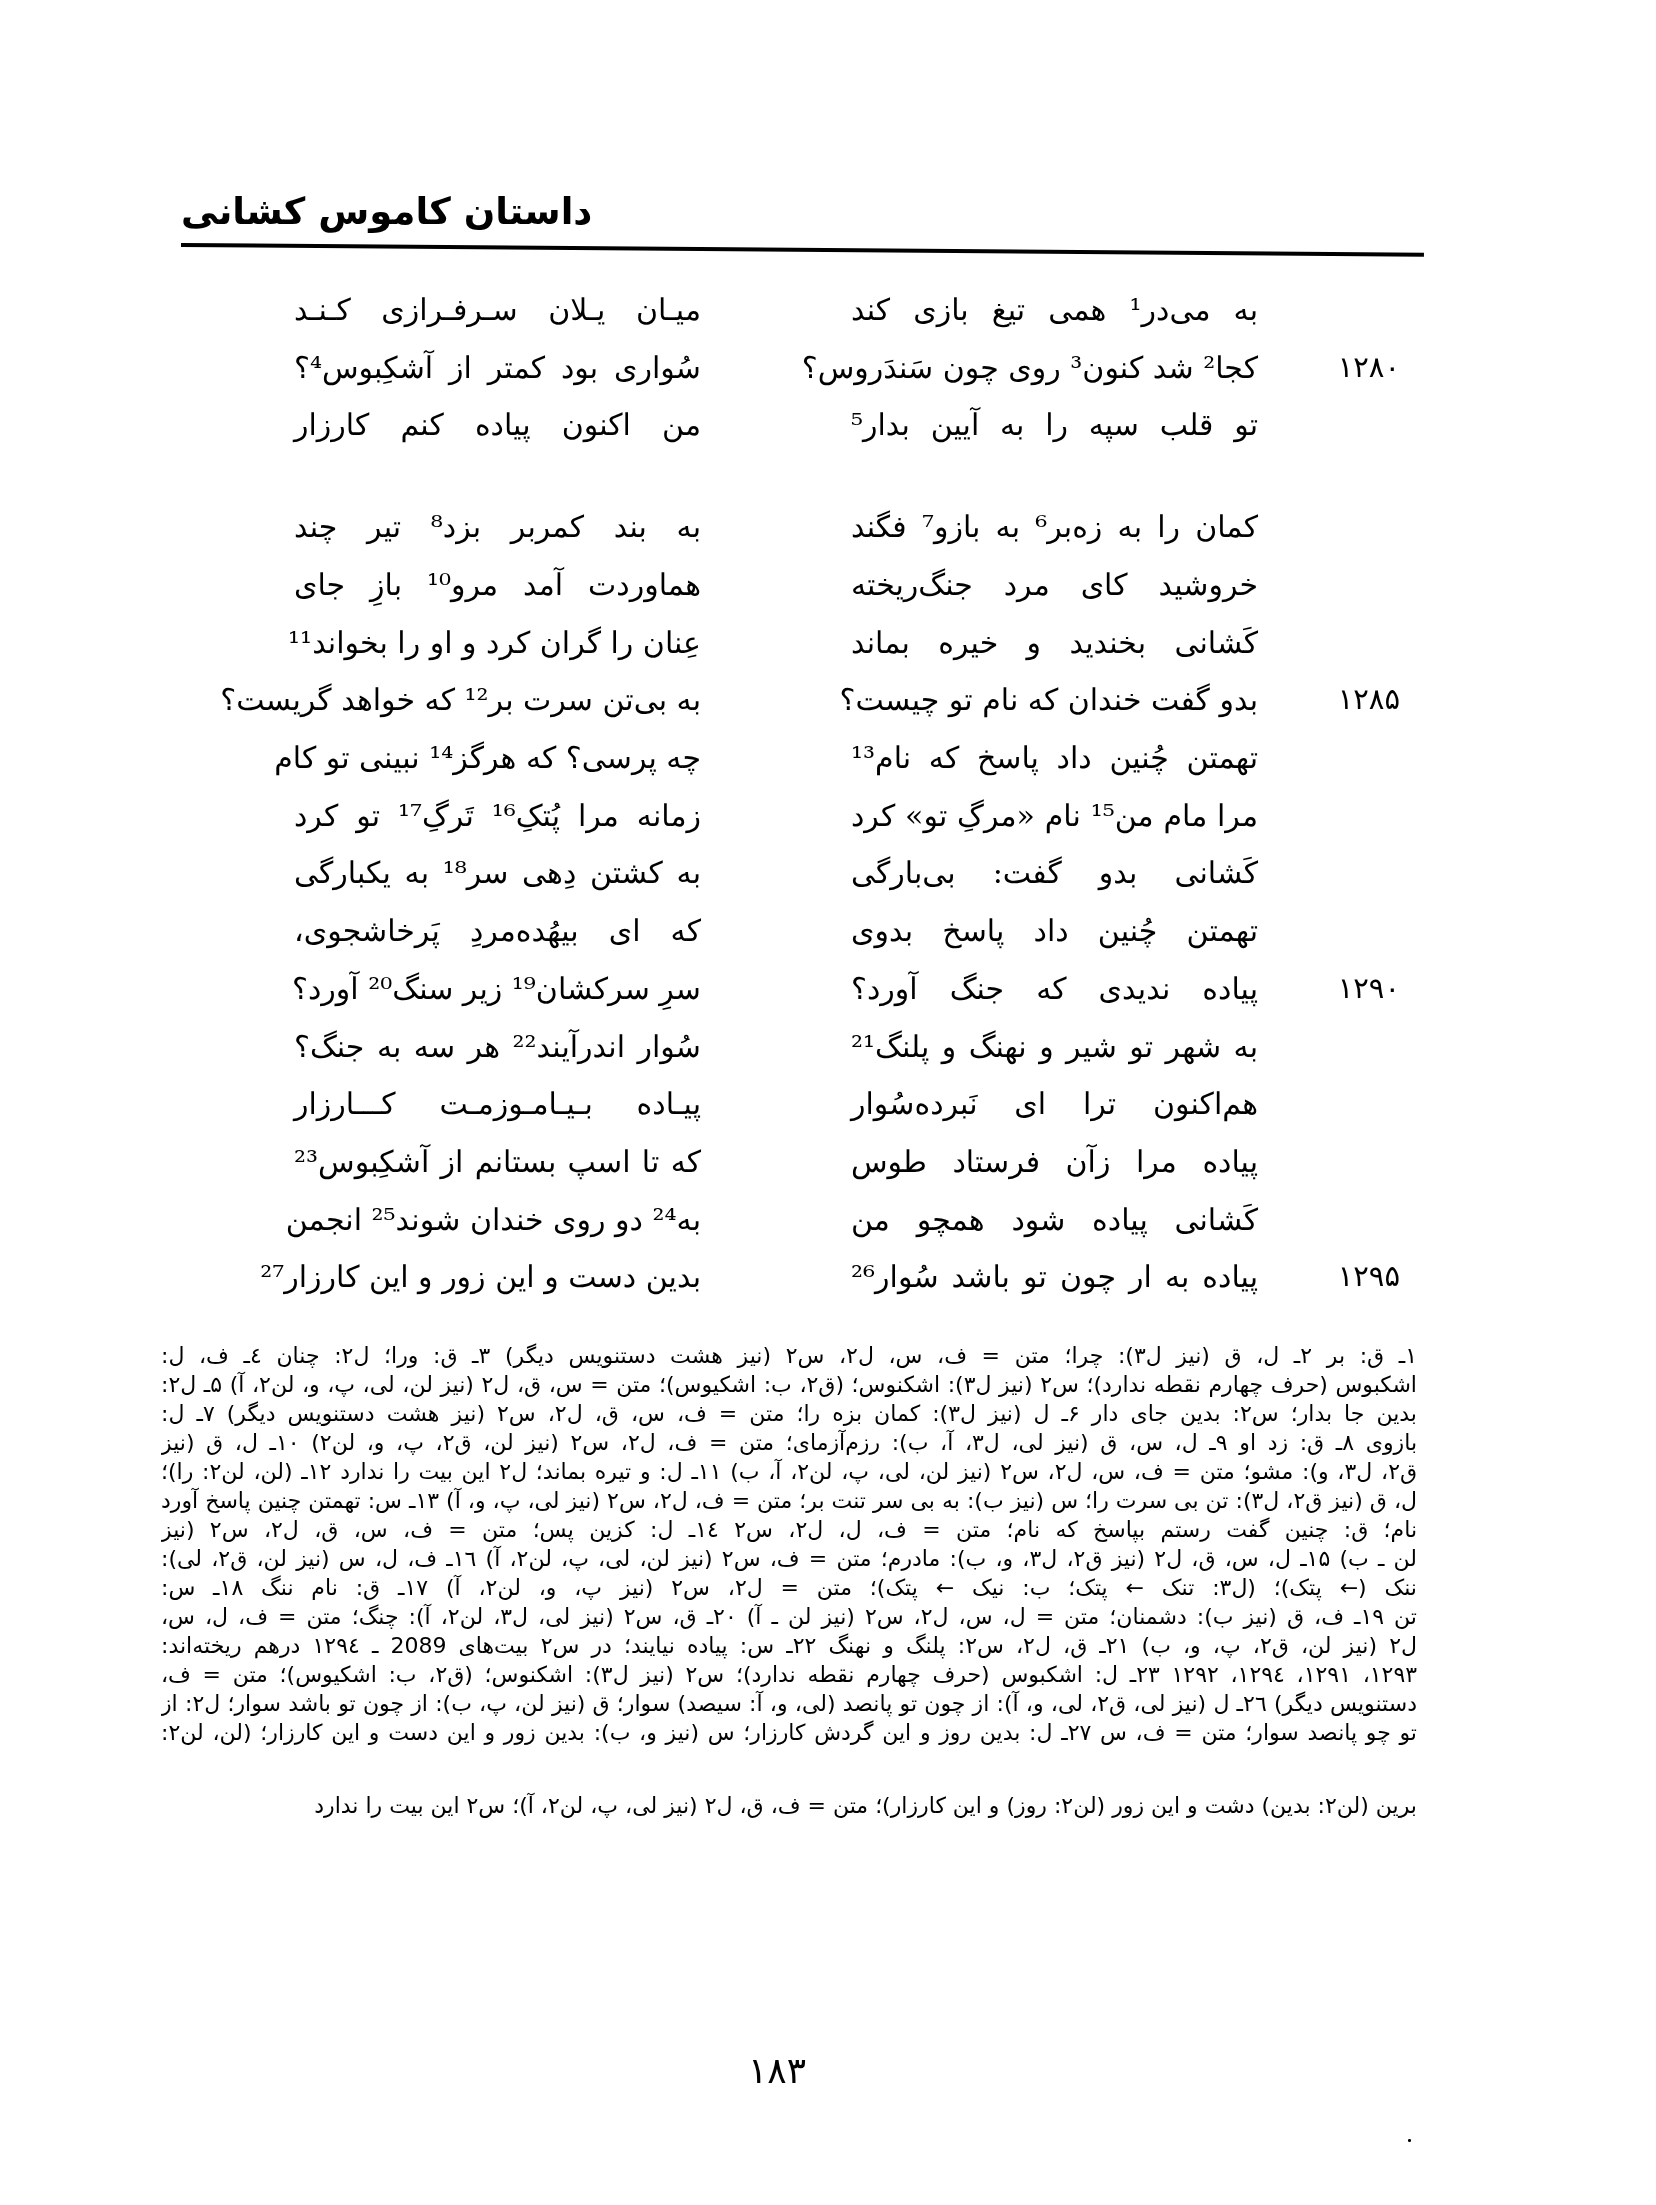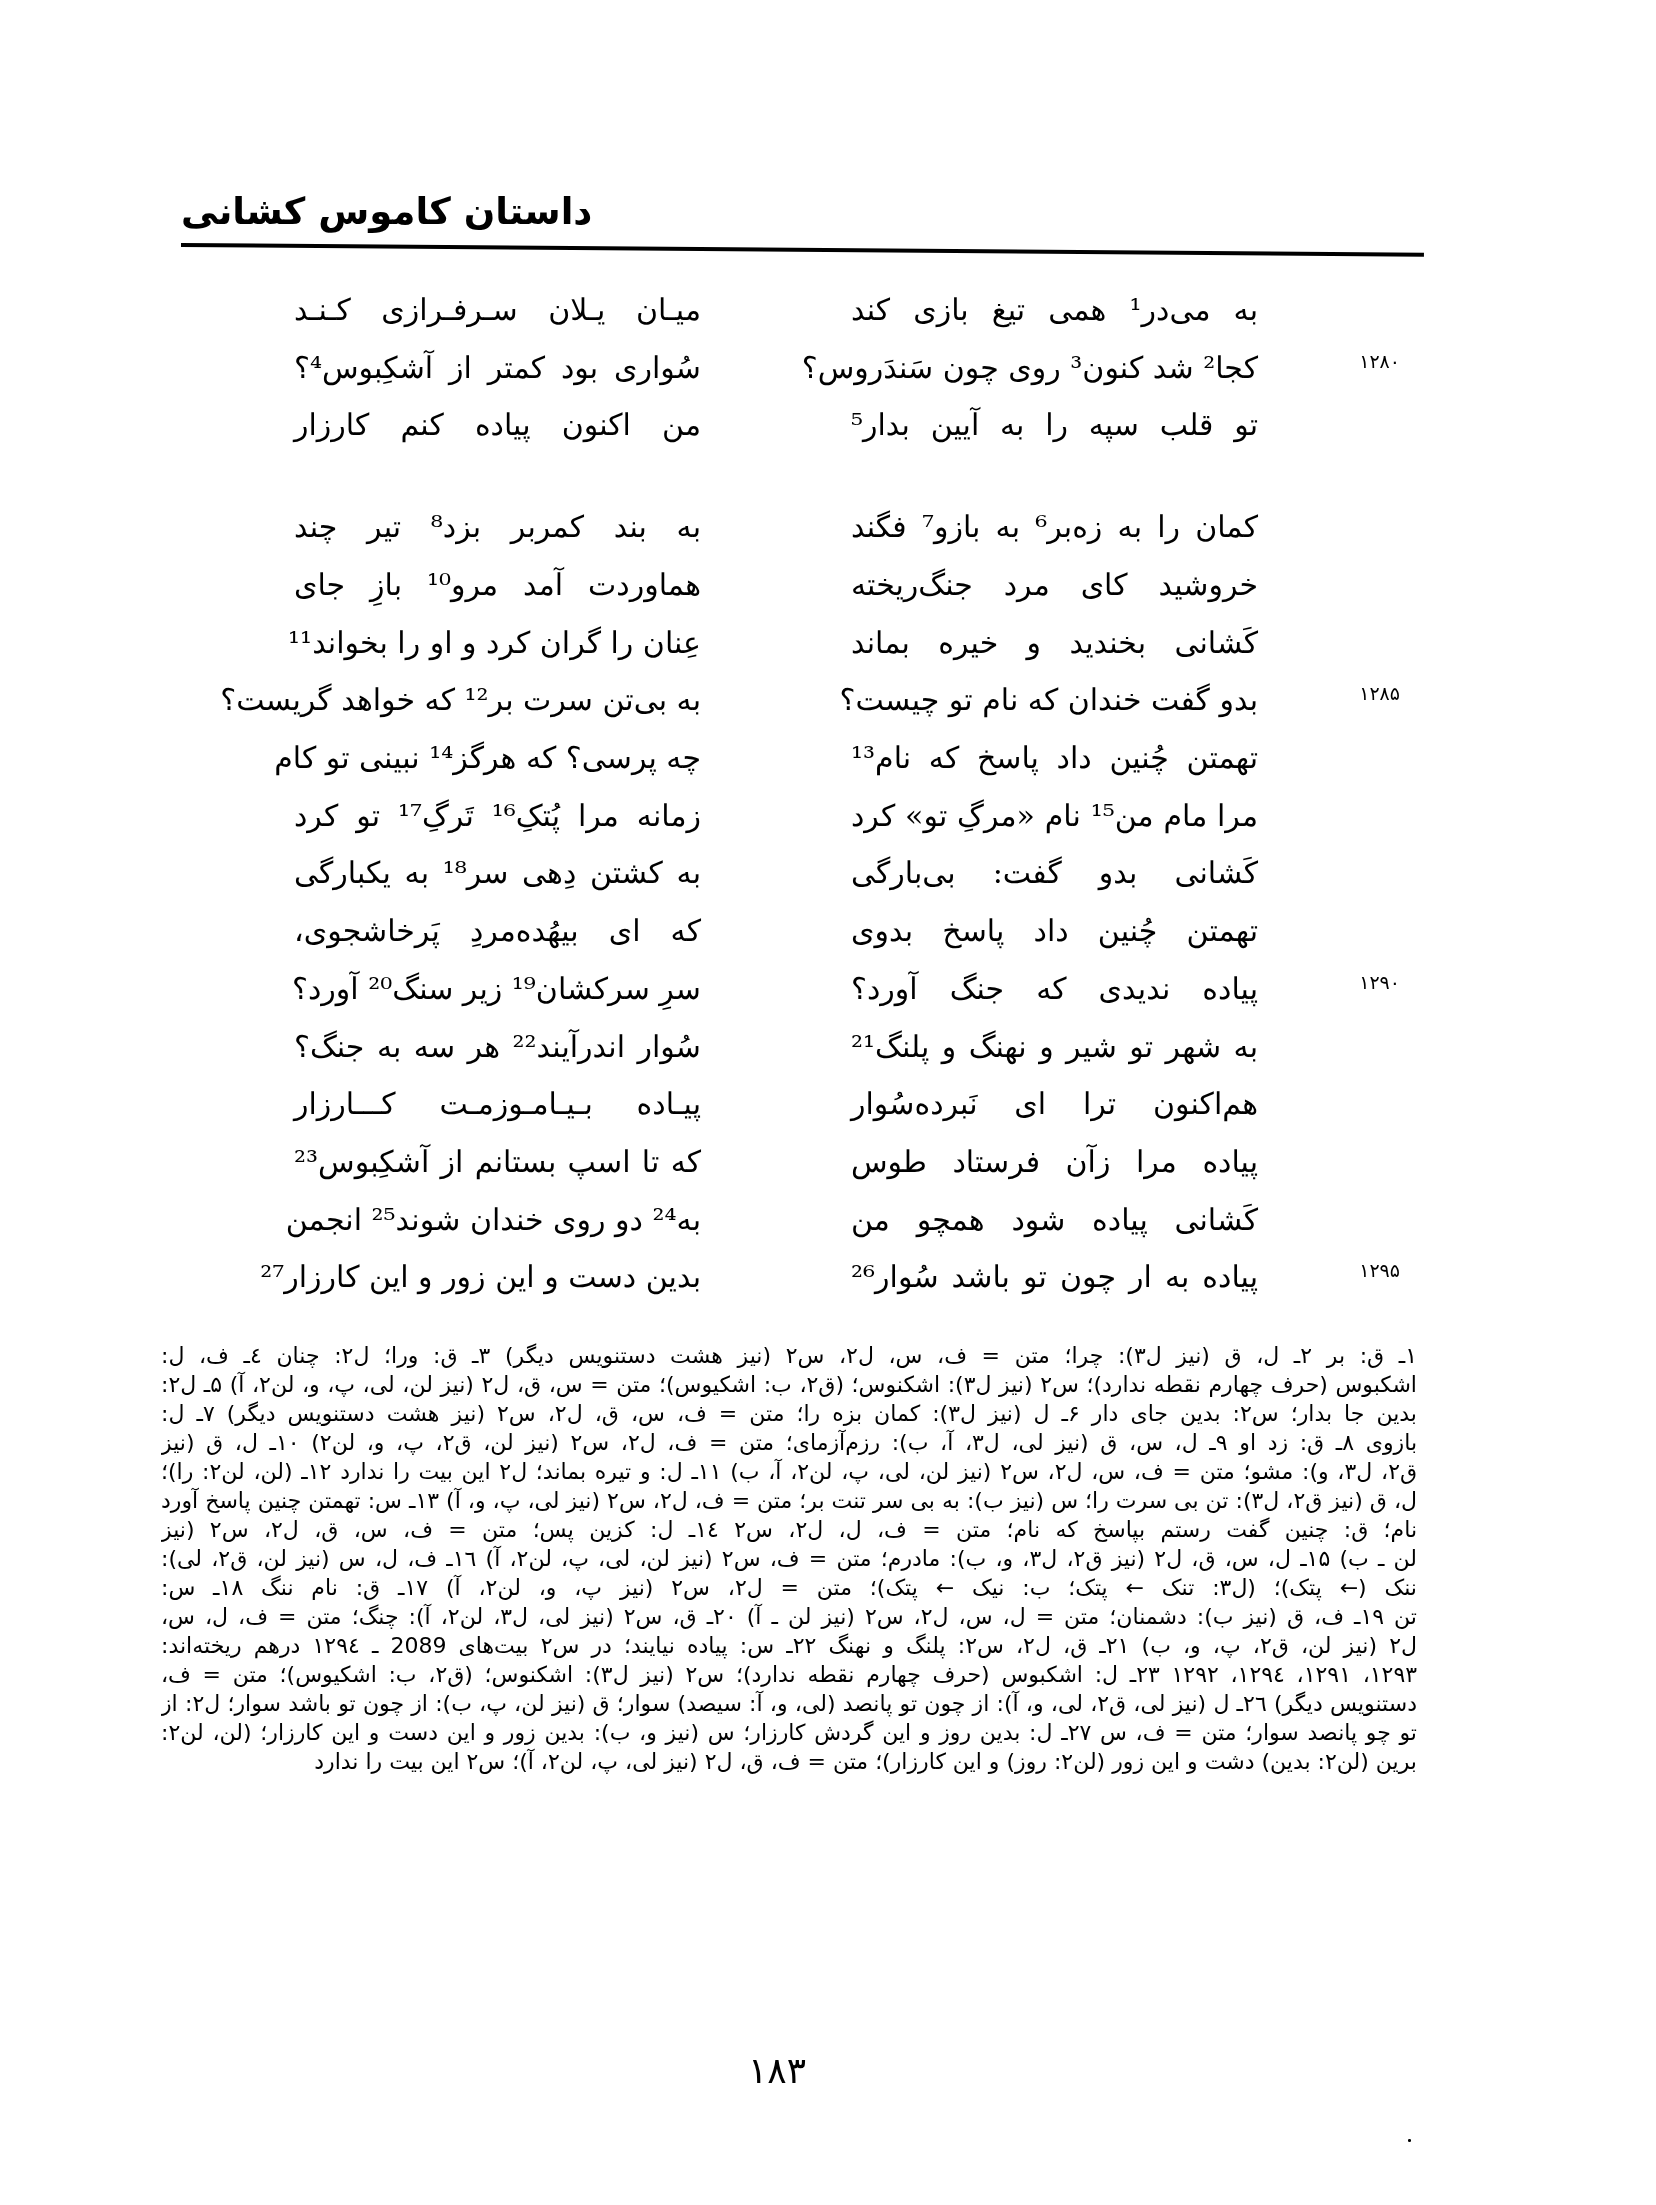--- a/index.html
+++ b/index.html
@@ -18,30 +18,30 @@
       background: #000; transform: rotate(0.45deg); transform-origin: left center;
     }
     .couplet {
       position: absolute; height: 57px; left: 0; width: 1657px;
       font-size: 30px; direction: rtl;
     }
     .hemi { position: absolute; top: 0; white-space: nowrap; text-align: justify; text-align-last: justify; }
     .hemi-r { right: 407px; width: 407px; }
     .hemi-l { right: 964px; width: 407px; }
     .verse-num {
-      position: absolute; right: 265px; top: 0; font-size: 19px;
+      position: absolute; right: 265px; top: 0; font-size: 29px;
       font-family: "DejaVu Sans", sans-serif; direction: rtl;
     }
     .footnotes {
       position: absolute; left: 153px; top: 1341px; width: 1256px;
       direction: rtl; font-family: "DejaVu Sans", sans-serif; font-size: 22px;
       line-height: 29px; text-align: justify;
     }
     .fn-line { white-space: nowrap; overflow: hidden; text-align: justify; text-align-last: justify; }
-    .fn-line.last { text-align-last: right; }
+    .fn-line.last { text-align-last: right; margin-top: 44px; }
     .page-number {
       position: absolute; left: 740px; top: 2050px;
       font-family: "DejaVu Sans", sans-serif; font-weight: normal; font-size: 36px;
     }
     .speck { position: absolute; left: 1400px; top: 2139px; width: 2.7px; height: 2.7px; background: #000; border-radius: 50%; }
   </style>
 </head>
 <body>
 
 <div class="page">

